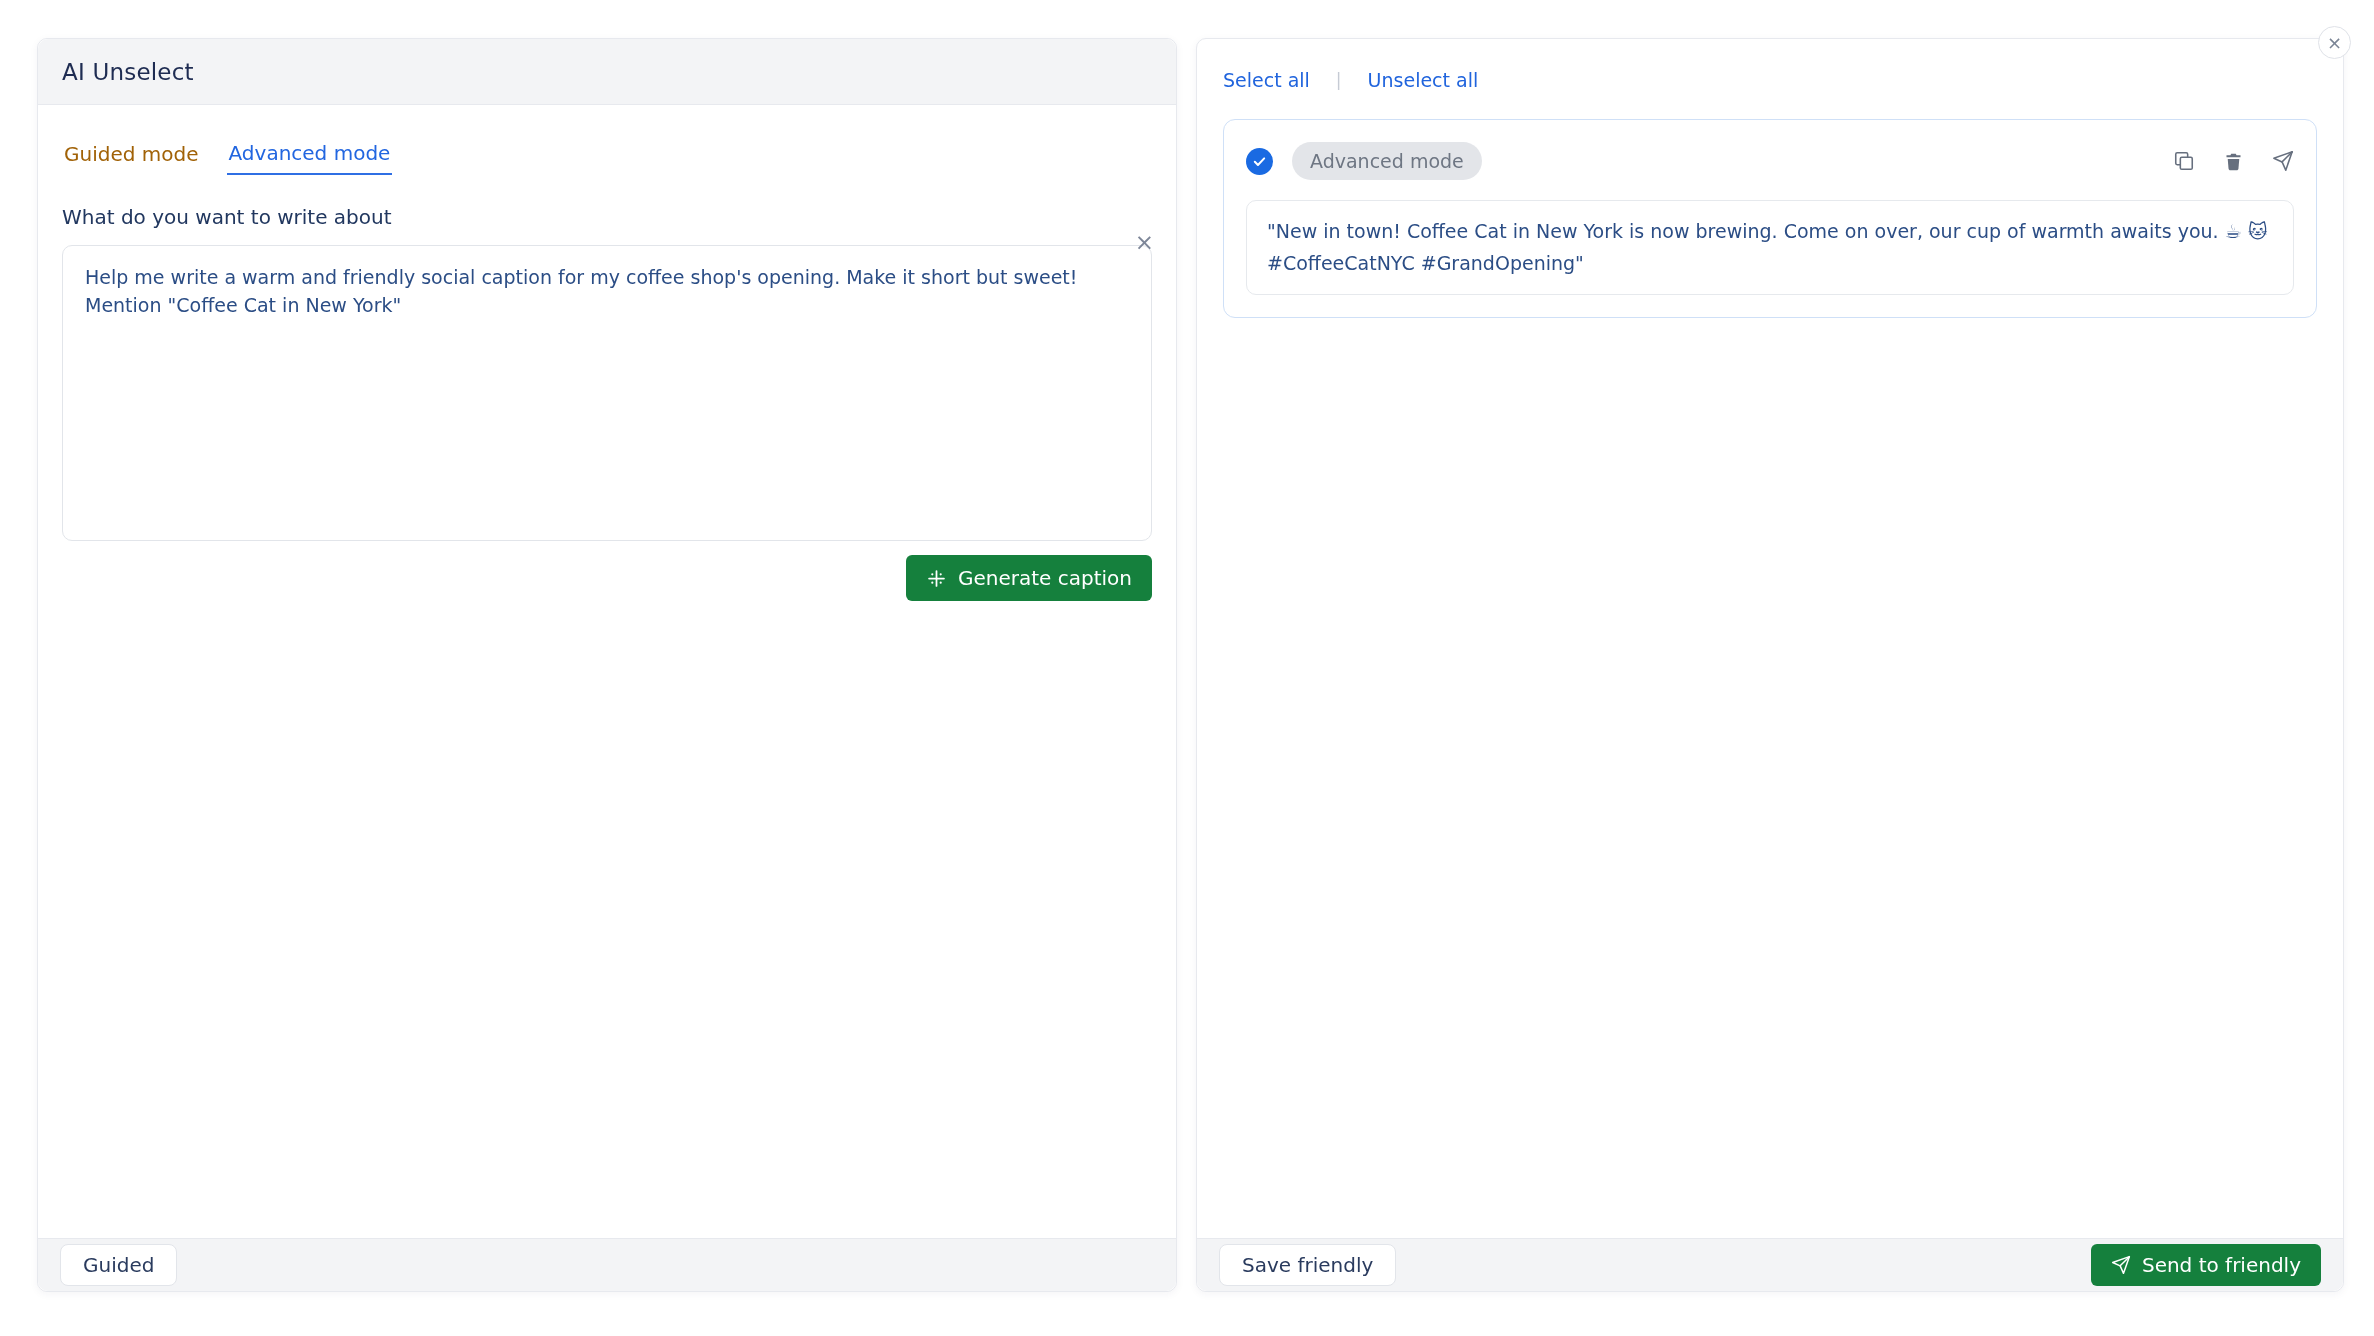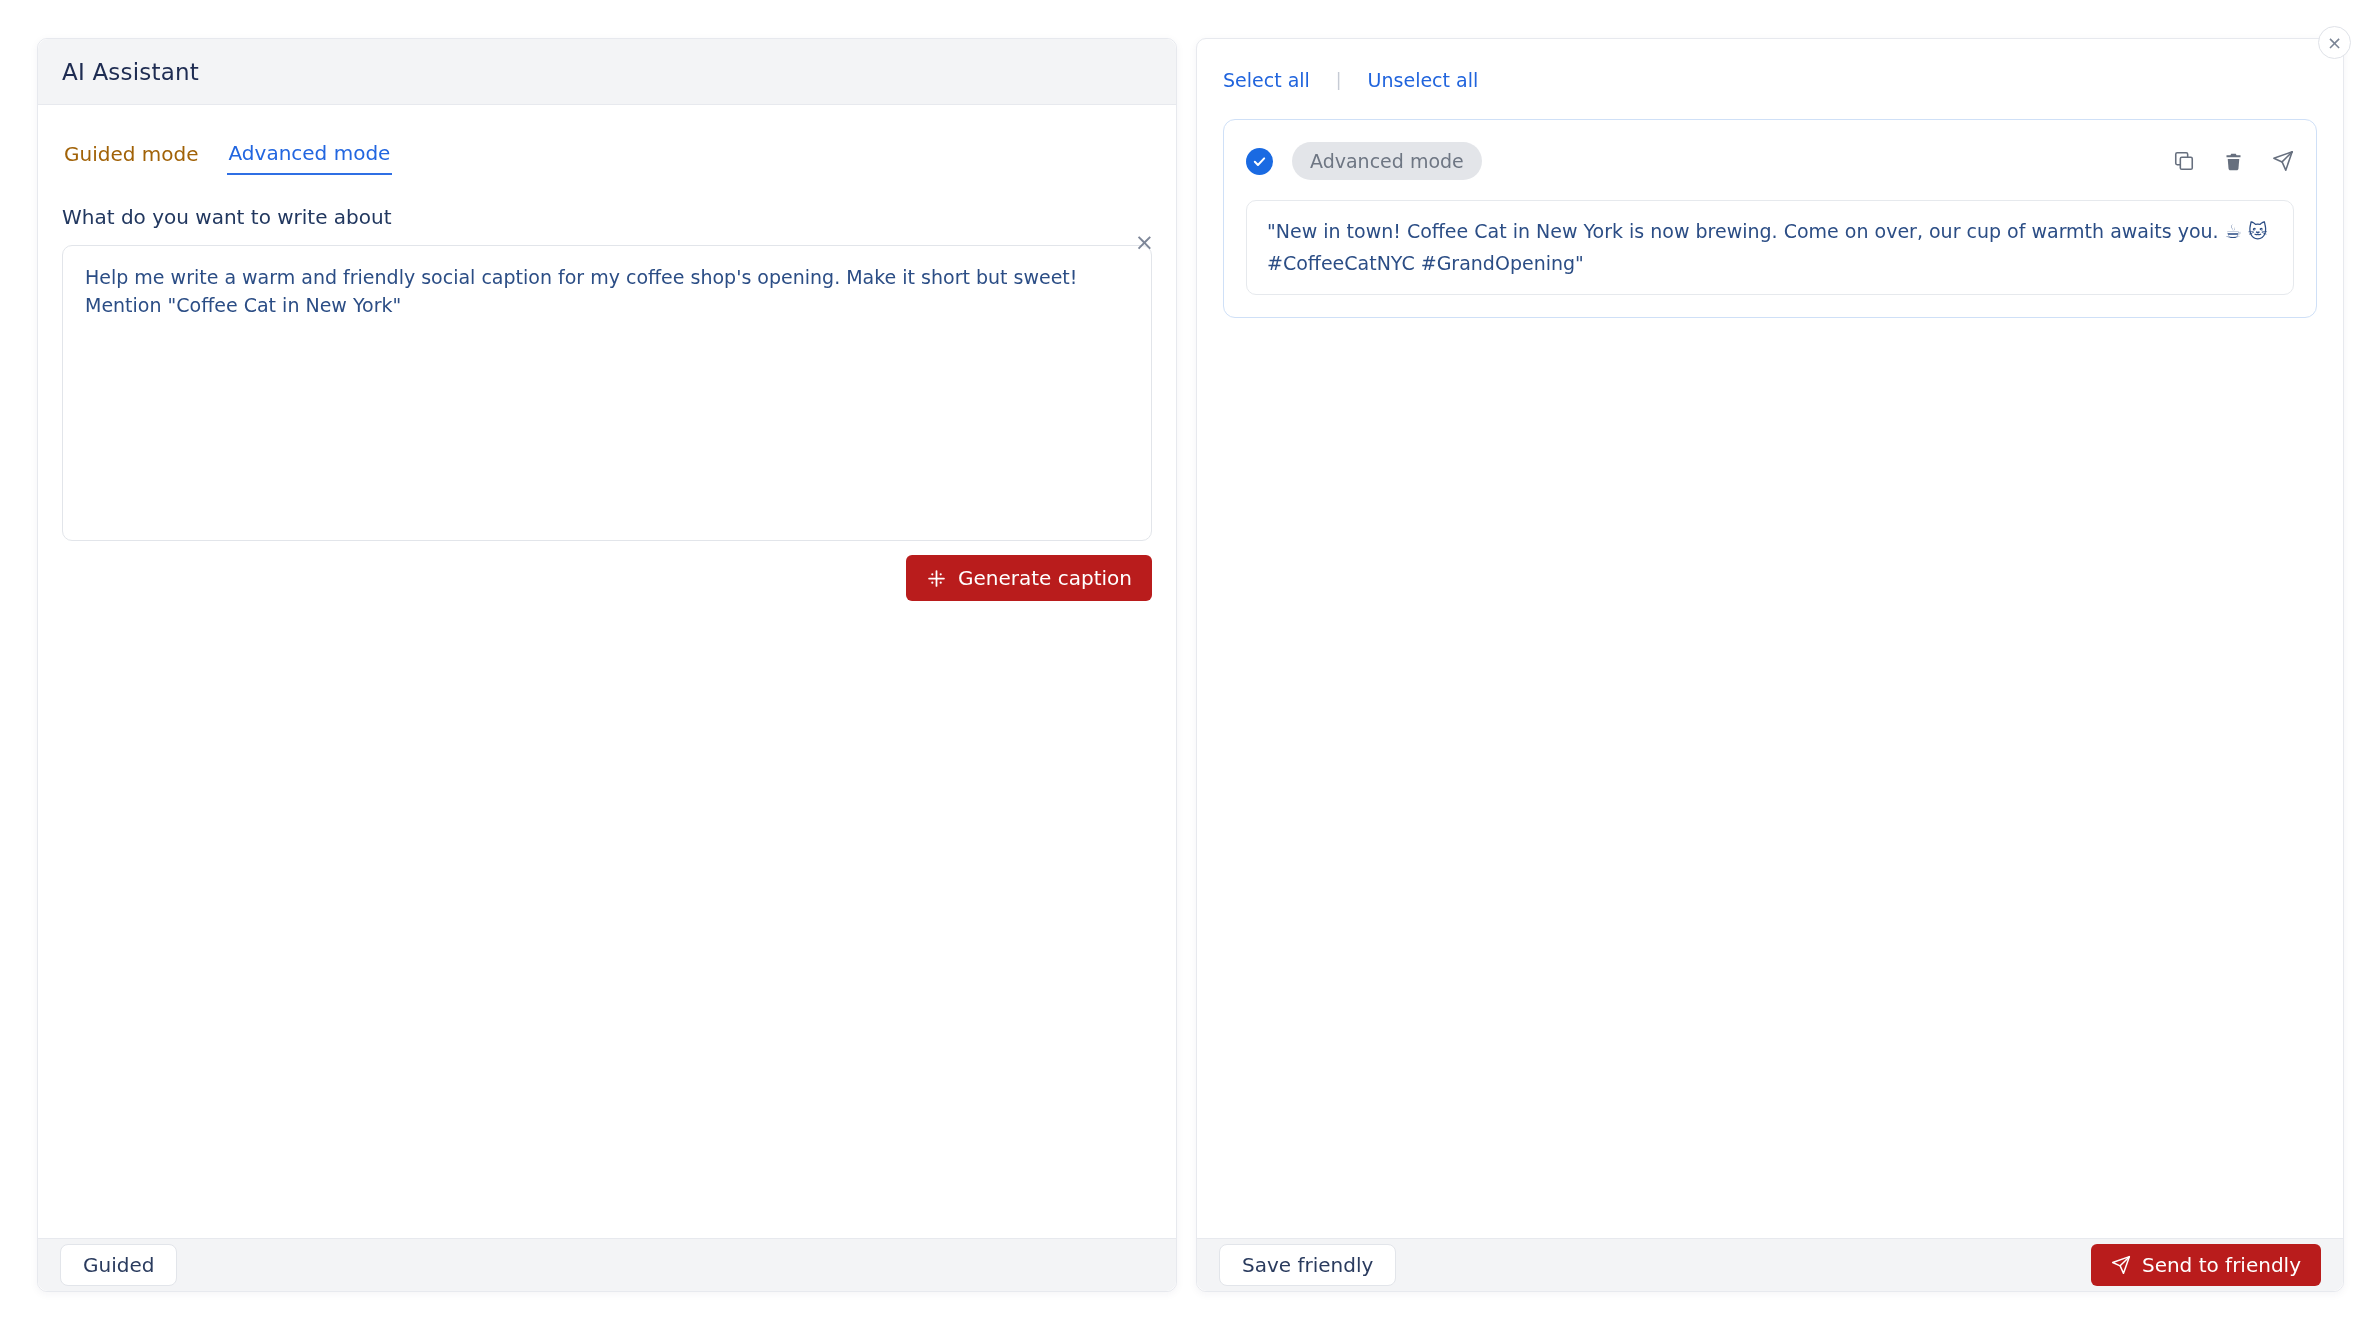--- a/index.html
+++ b/index.html
@@ -28,21 +28,21 @@
 
   .textarea-wrap { position:relative; margin-top:16px; }
   .clear-btn { position:absolute; top:-14px; right:-2px; background:none; border:none;
     color:#7d8698; font-size:23px; line-height:1; cursor:pointer; font-family:inherit; z-index:2; }
   .prompt-input { width:100%; height:296px; border:1px solid #e2e5ea; border-radius:10px;
     padding:18px 22px; font-family:inherit; font-size:19px; line-height:1.45;
     color:#2b4d85; resize:none; outline:none; background:#fff; display:block; }
 
   .generate-row { display:flex; justify-content:flex-end; margin-top:14px; }
   .btn { font-family:inherit; cursor:pointer; }
-  .btn-primary { display:inline-flex; align-items:center; gap:11px; background:#b91c1c;
+  .btn-primary { display:inline-flex; align-items:center; gap:11px; background:#15803d;
     color:#fff; border:none; border-radius:6px; height:46px; padding:0 20px; font-size:20px; }
   .btn-secondary { background:#fff; border:1px solid #e2e5ea; border-radius:8px;
     height:42px; padding:0 22px; font-size:20px; color:#2a3b5e; }
 
   .panel-footer { position:absolute; left:0; right:0; bottom:0; height:53px;
     background:#f3f4f6; border-top:1px solid #e7e9ee; border-radius:0 0 10px 10px;
     display:flex; align-items:center; padding:0 22px; }
   .footer-spread { justify-content:space-between; }
 
   .close-modal { position:absolute; top:-13px; right:-8px; width:33px; height:33px;
@@ -69,21 +69,21 @@
   .caption-box { margin-top:20px; border:1px solid #e6e9ed; border-radius:10px;
     padding:14px 20px; font-size:19px; line-height:1.7; color:#2b4d85; }
 </style>
 </head>
 <body>
 
 <div class="page">
 
   <section class="panel panel-left">
     <header class="panel-header">
-      <h1 class="panel-title">AI Assistant</h1>
+      <h1 class="panel-title">AI Unselect</h1>
     </header>
 
     <div class="left-body">
       <nav class="tabs">
         <button class="tab">Guided mode</button>
         <button class="tab active">Advanced mode</button>
       </nav>
 
       <label class="prompt-label">What do you want to write about</label>
 

